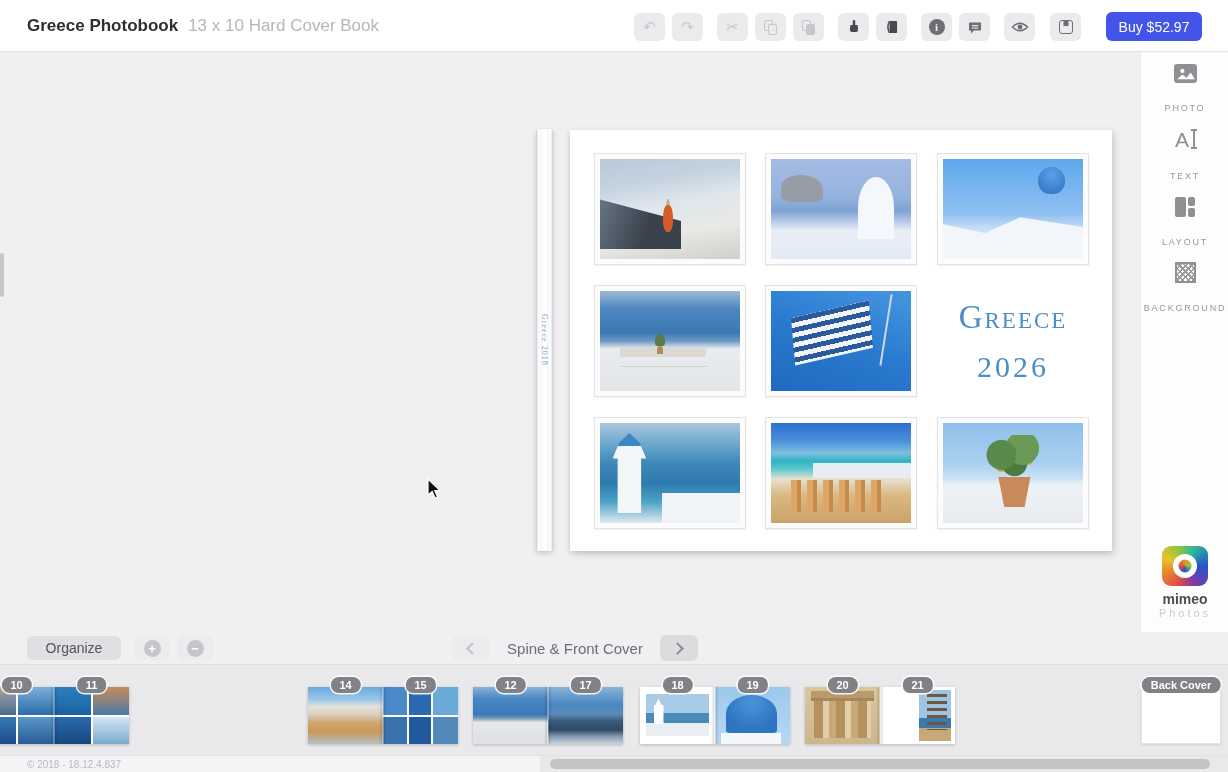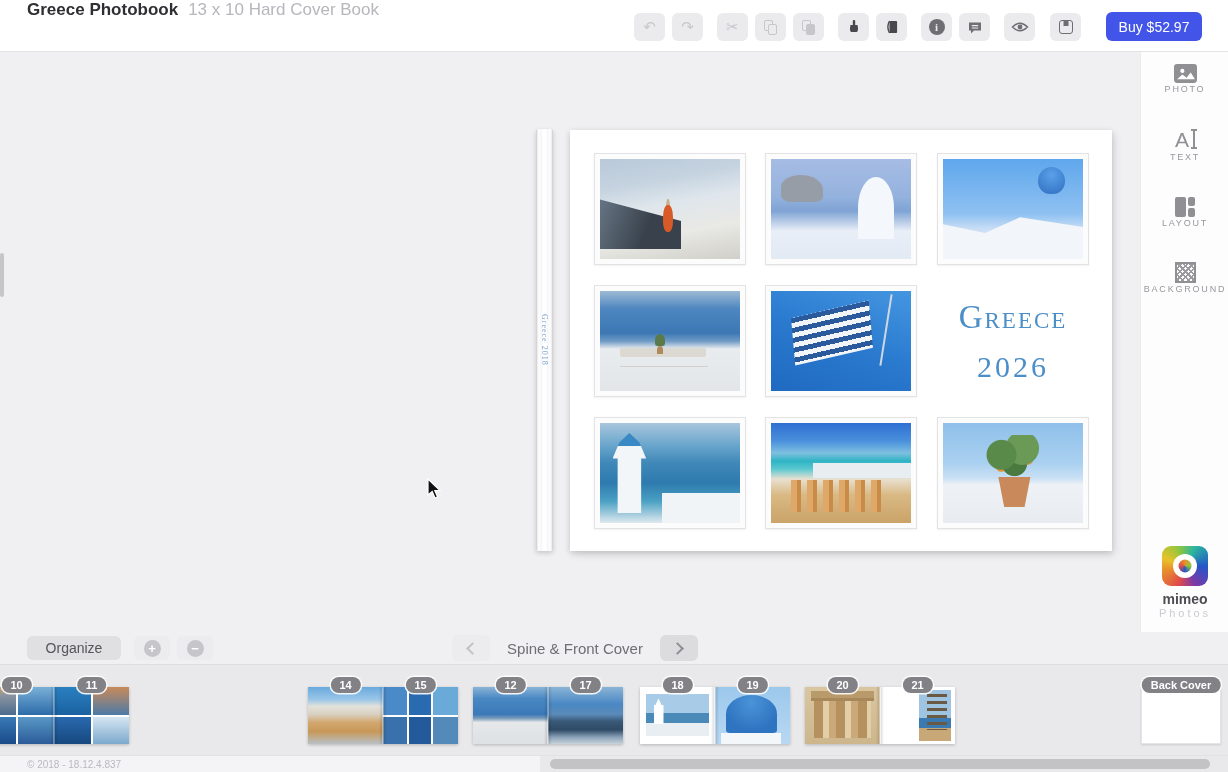--- a/index.html
+++ b/index.html
@@ -1,21 +1,21 @@
 <!DOCTYPE html>
 <html><head>
 <meta charset="utf-8">
 <style>
   * { margin:0; padding:0; box-sizing:border-box; }
   body { font-family:"Liberation Sans",sans-serif; }
   .app { position:relative; width:1228px; height:772px; overflow:hidden; background:#f0f0f3; }
 
   
   .header { position:absolute; left:0; top:0; width:1228px; height:52px; background:#fff;
-            border-bottom:1px solid #e4e4e7; display:flex; align-items:flex-start; padding-left:27px; z-index:30; }
+            border-bottom:1px solid #e4e4e7; display:flex; align-items:center; padding-left:27px; z-index:30; }
   .title { font-size:17px; font-weight:700; color:#2e2e33; }
   .subtitle { font-size:17px; color:#b6b6bc; margin-left:10px; font-weight:400; }
   .tbgroup { position:absolute; top:13px; height:28px; display:flex; gap:7px; }
   .tbbtn { width:31px; height:28px; background:#ebebed; border-radius:6px; display:flex;
            align-items:center; justify-content:center; cursor:default; }
   .dis { color:#c7c7cb; } .mid { color:#6e6e73; } .dark { color:#48484d; }
   .glyph { font-family:"DejaVu Sans",sans-serif; font-size:15px; line-height:1; }
   .icon-sheets { position:relative; width:13px; height:15px; }
   .icon-sheets i { position:absolute; display:block; border:1.6px solid currentColor; border-radius:2px; width:9px; height:11px; }
   .icon-sheets i.back { left:0; top:0; }
@@ -27,21 +27,21 @@
   .icon-save { width:14px; height:14px; border:1.7px solid currentColor; border-radius:3px; position:relative; }
   .icon-save::after { content:''; position:absolute; left:50%; top:-1px; transform:translateX(-50%);
                       width:5px; height:6px; background:currentColor; }
   .buy { position:absolute; left:1106px; top:12px; width:96px; height:29px; background:#4355e8; color:#fff;
          border:none; border-radius:6px; font-size:14px; font-family:"Liberation Sans",sans-serif; cursor:pointer; }
 
   
   .sidebar { position:absolute; left:1140px; top:52px; width:88px; height:580px; background:#fdfdfe;
              border-left:1px solid #ebebee; z-index:20; }
   .tool { position:absolute; left:0; width:88px; display:flex; flex-direction:column; align-items:center;
-          gap:1px; cursor:pointer; }
+          gap:20px; cursor:pointer; }
   .tool-label { font-size:9px; letter-spacing:1.8px; color:#97979d; }
   .icon-text { display:flex; align-items:flex-start; height:22px; color:#8f8f94; }
   .icon-text .A { font-size:21px; line-height:22px; }
   .icon-text .caret { width:2px; height:20px; background:#8f8f94; margin-left:4px; position:relative; }
   .icon-text .caret::before, .icon-text .caret::after { content:''; position:absolute; left:-2px; width:6px; height:2px; background:#8f8f94; }
   .icon-text .caret::before { top:0; } .icon-text .caret::after { bottom:0; }
   .icon-layout { width:20px; height:20px; position:relative; color:#8f8f94; }
   .icon-layout::before { content:''; position:absolute; left:0; top:0; width:11px; height:20px; background:currentColor; border-radius:2px; }
   .icon-layout::after { content:''; position:absolute; right:0; top:0; width:7px; height:9px; background:currentColor; border-radius:2px; box-shadow:0 11px 0 currentColor; }
   .icon-bg { width:21px; height:21px; border:2px solid #8f8f94;
@@ -147,21 +147,21 @@
                border-top:1px solid #dddde0; }
   .spread { position:absolute; top:22px; width:150px; height:57px; background:#fff; display:flex;
             box-shadow:0 1px 3px rgba(0,0,0,.22); cursor:pointer; }
   .page { position:relative; width:50%; height:100%; overflow:hidden; }
   .page::before, .page::after { content:''; position:absolute; }
   .gutter { position:absolute; left:50%; top:0; width:8px; height:100%; margin-left:-4px;
             background:linear-gradient(90deg,rgba(0,0,0,0) 0%,rgba(0,0,0,.12) 35%,rgba(255,255,255,.5) 50%,rgba(0,0,0,.12) 65%,rgba(0,0,0,0) 100%); }
   .badge { position:absolute; top:-10px; transform:translateX(-50%); background:#818186; color:#fff;
            font-size:11px; font-weight:700; padding:2px 9px; border-radius:10px; white-space:nowrap; z-index:3;
            box-shadow:0 0 0 1.5px rgba(255,255,255,.9);text-align:right; }
-  .b-left { left:25%; } .b-right { left:75%; } .b-center { left:50%; }
+  .b-left { left:25%; } .b-right { left:75%;border-radius:7px; } .b-center { left:50%; }
 
   .p10 { background:linear-gradient(#fff,#fff) 50% 0/2px 100% no-repeat,
          linear-gradient(#fff,#fff) 0 50%/100% 2px no-repeat,
          linear-gradient(180deg,#c9a06a 0%,#8a94a0 30%,#4a6a8c 100%) 0 0/50% 50% no-repeat,
          linear-gradient(180deg,#7ab0d8 0%,#2a6aa8 100%) 100% 0/50% 50% no-repeat,
          linear-gradient(180deg,#3a7ab8 0%,#1a4a88 100%) 0 100%/50% 50% no-repeat,
          linear-gradient(180deg,#5a9ac8 0%,#2a5a98 100%) 100% 100%/50% 50% no-repeat #2a5a98; }
   .p11 { background:linear-gradient(#fff,#fff) 50% 0/2px 100% no-repeat,
          linear-gradient(#fff,#fff) 0 50%/100% 2px no-repeat,
          linear-gradient(180deg,#2a80c0 0%,#1a60a0 100%) 0 0/50% 50% no-repeat,

